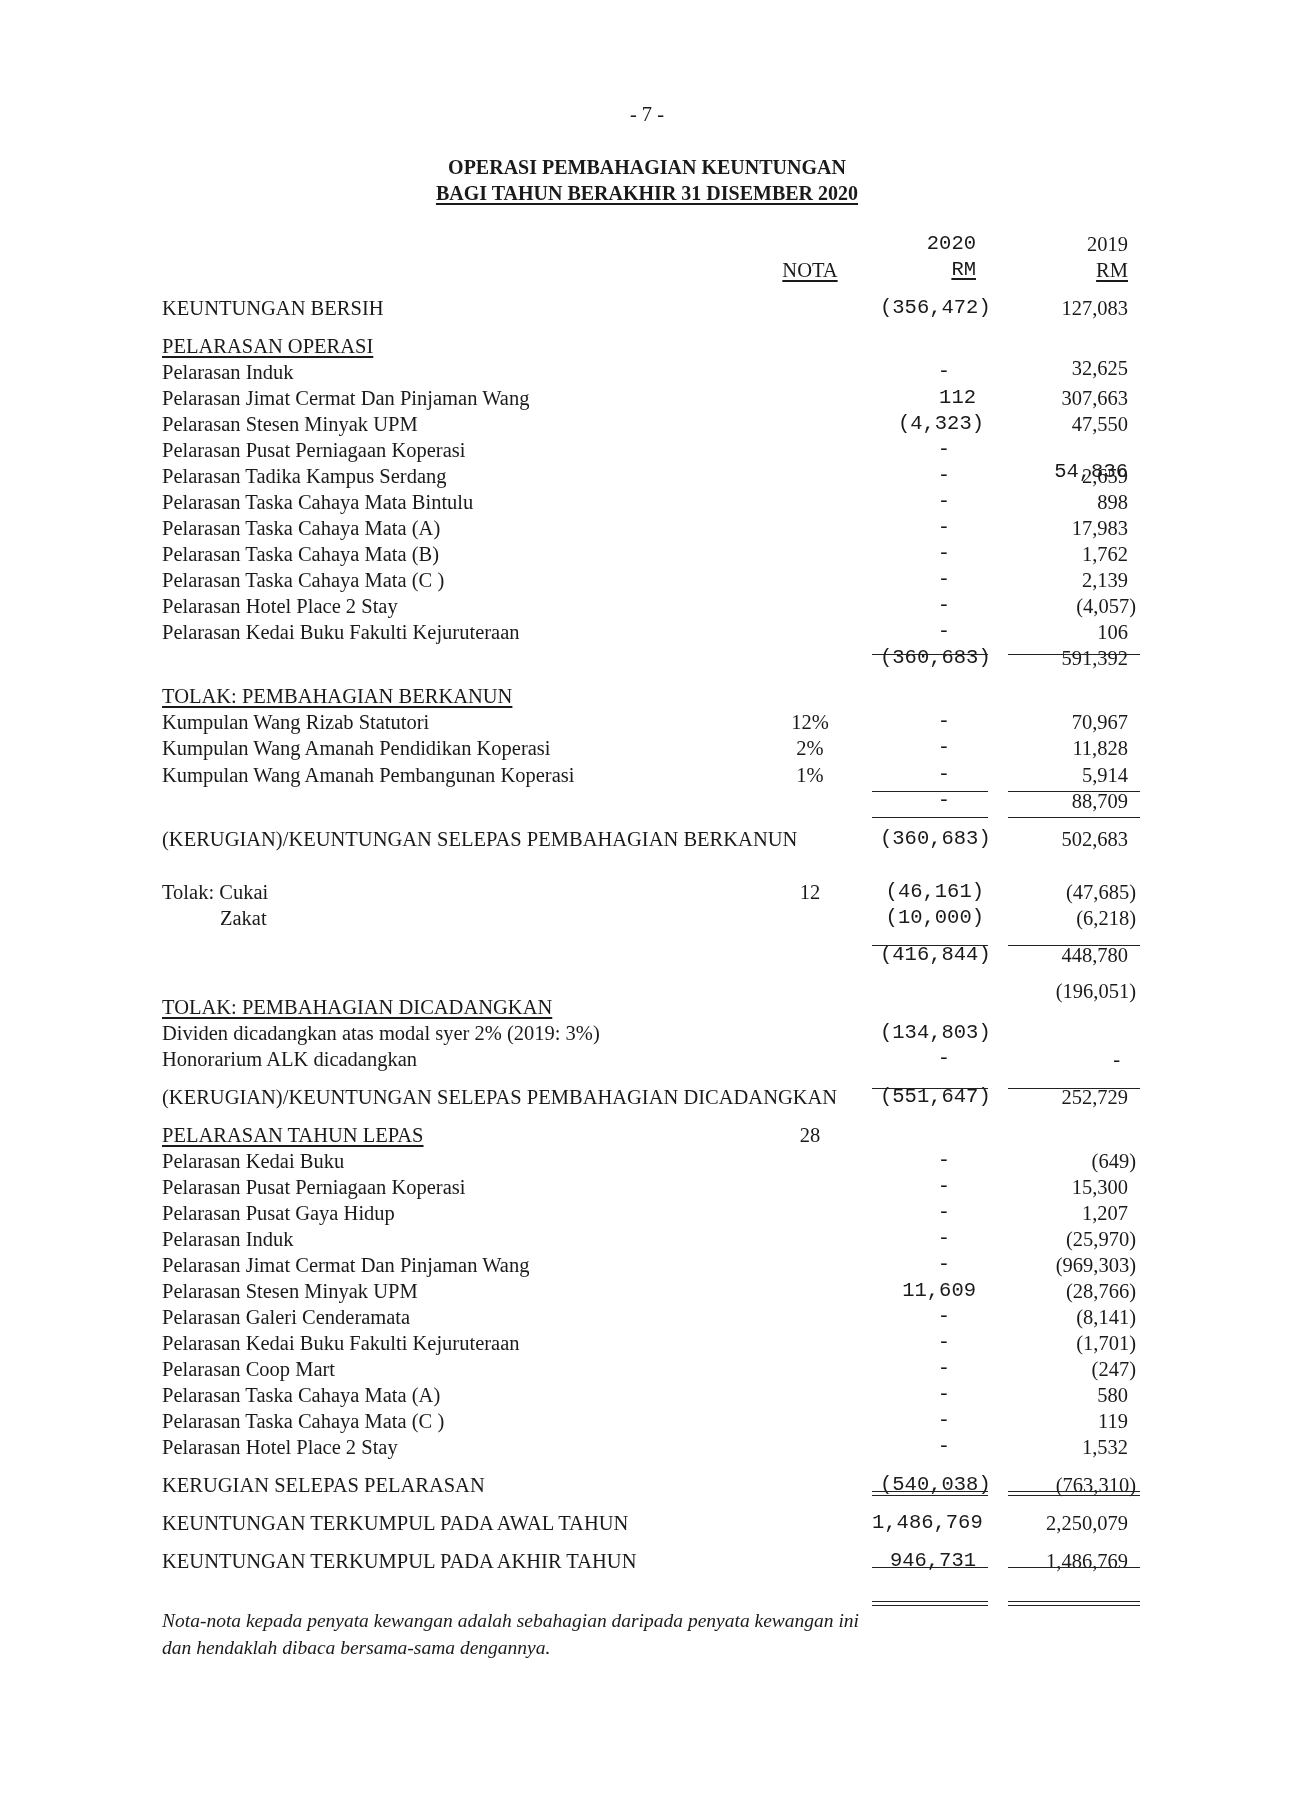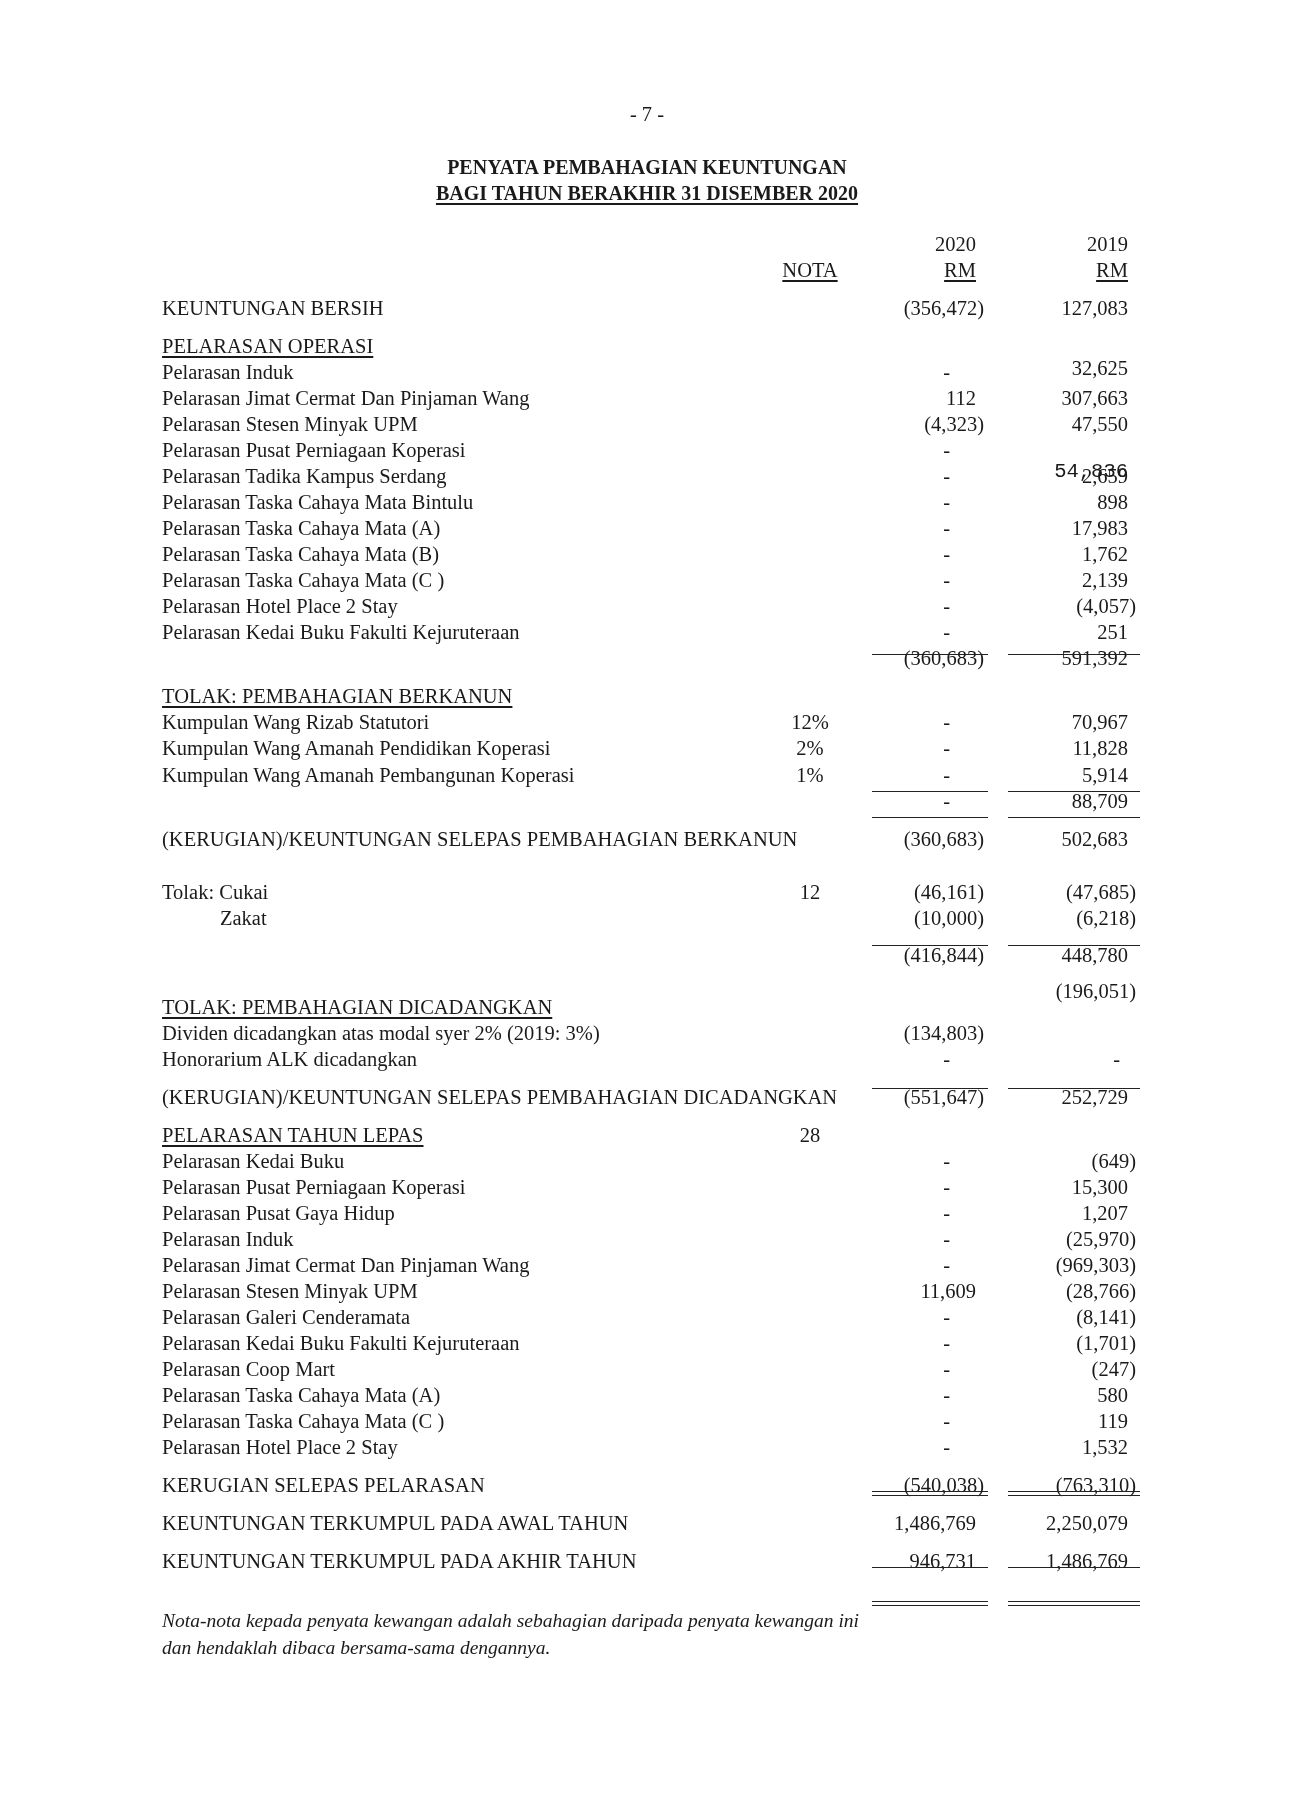--- a/index.html
+++ b/index.html
@@ -4,33 +4,33 @@
 <style>
   html,body{margin:0;padding:0;background:#fff;}
   body{width:1294px;height:1800px;position:relative;overflow:hidden;
        font-family:"Liberation Serif","DejaVu Serif",serif;color:#1a1a1a;font-size:20.5px;}
   .abs{position:absolute;white-space:nowrap;line-height:24px;}
   .center{left:0;width:1294px;text-align:center;}
   .title{font-weight:bold;font-size:20px;}
   .u{text-decoration:underline;text-underline-offset:3px;}
   .lbl{left:162px;}
   .nota{left:760px;width:100px;text-align:center;}
-  .c1{left:872px;width:104px;text-align:right;}
+  .c1{left:872px;width:104px;text-align:right;font-family:Liberation Mono, monospace;}
   .c2{left:1008px;width:120px;text-align:right;}
   .rule{position:absolute;height:0;border-top:1.6px solid #222;}
   .r1{left:872px;width:116px;}
   .r2{left:1008px;width:132px;}
   .dbl{border-top:1.4px solid #222;height:3px;border-bottom:1.4px solid #222;}
   .note{left:162px;font-style:italic;font-size:19.5px;}
 </style>
 </head>
 <body>
 
 <div class="abs center" style="top:102px;">- 7 -</div>
-<div class="abs center title" style="top:155px;">PENYATA PEMBAHAGIAN KEUNTUNGAN</div>
+<div class="abs center title" style="top:155px;">OPERASI PEMBAHAGIAN KEUNTUNGAN</div>
 <div class="abs center title" style="top:181px;"><span class="u">BAGI TAHUN BERAKHIR 31 DISEMBER 2020</span></div>
 
 <div class="abs c1" style="top:232px;">2020</div>
 <div class="abs c2" style="top:232px;">2019</div>
 <div class="abs nota" style="top:258px;"><span class="u">NOTA</span></div>
 <div class="abs c1" style="top:258px;"><span class="u">RM</span></div>
 <div class="abs c2" style="top:258px;"><span class="u">RM</span></div>
 
 <div id="rows">
     <div class="abs lbl" style="top: 296px;">KEUNTUNGAN BERSIH</div>
@@ -62,21 +62,21 @@
     <div class="abs c1" style="top: 542px; text-align: right; padding-right: 26px; width: 104px; box-sizing: border-box; left: 872px;">-</div>
     <div class="abs c2" style="top: 542px;">1,762</div>
     <div class="abs lbl" style="top: 568px;">Pelarasan Taska Cahaya Mata (C )</div>
     <div class="abs c1" style="top: 568px; text-align: right; padding-right: 26px; width: 104px; box-sizing: border-box; left: 872px;">-</div>
     <div class="abs c2" style="top: 568px;">2,139</div>
     <div class="abs lbl" style="top: 594px;">Pelarasan Hotel Place 2 Stay</div>
     <div class="abs c1" style="top: 594px; text-align: right; padding-right: 26px; width: 104px; box-sizing: border-box; left: 872px;">-</div>
     <div class="abs c2" style="top: 594px; margin-left: 8px;">(4,057)</div>
     <div class="abs lbl" style="top: 620px;">Pelarasan Kedai Buku Fakulti Kejuruteraan</div>
     <div class="abs c1" style="top: 620px; text-align: right; padding-right: 26px; width: 104px; box-sizing: border-box; left: 872px;">-</div>
-    <div class="abs c2" style="top: 620px;">251</div>
+    <div class="abs c2" style="top: 620px;">106</div>
     <div class="abs c1" style="top: 646px; margin-left: 8px;">(360,683)</div>
     <div class="abs c2" style="top: 646px;">591,392</div>
     <div class="abs lbl u" style="top: 684px;">TOLAK: PEMBAHAGIAN BERKANUN</div>
     <div class="abs lbl" style="top: 710px;">Kumpulan Wang Rizab Statutori</div>
     <div class="abs nota" style="top: 710px;">12%</div>
     <div class="abs c1" style="top: 710px; text-align: right; padding-right: 26px; width: 104px; box-sizing: border-box; left: 872px;">-</div>
     <div class="abs c2" style="top: 710px;">70,967</div>
     <div class="abs lbl" style="top: 736px;">Kumpulan Wang Amanah Pendidikan Koperasi</div>
     <div class="abs nota" style="top: 736px;">2%</div>
     <div class="abs c1" style="top: 736px; text-align: right; padding-right: 26px; width: 104px; box-sizing: border-box; left: 872px;">-</div>

